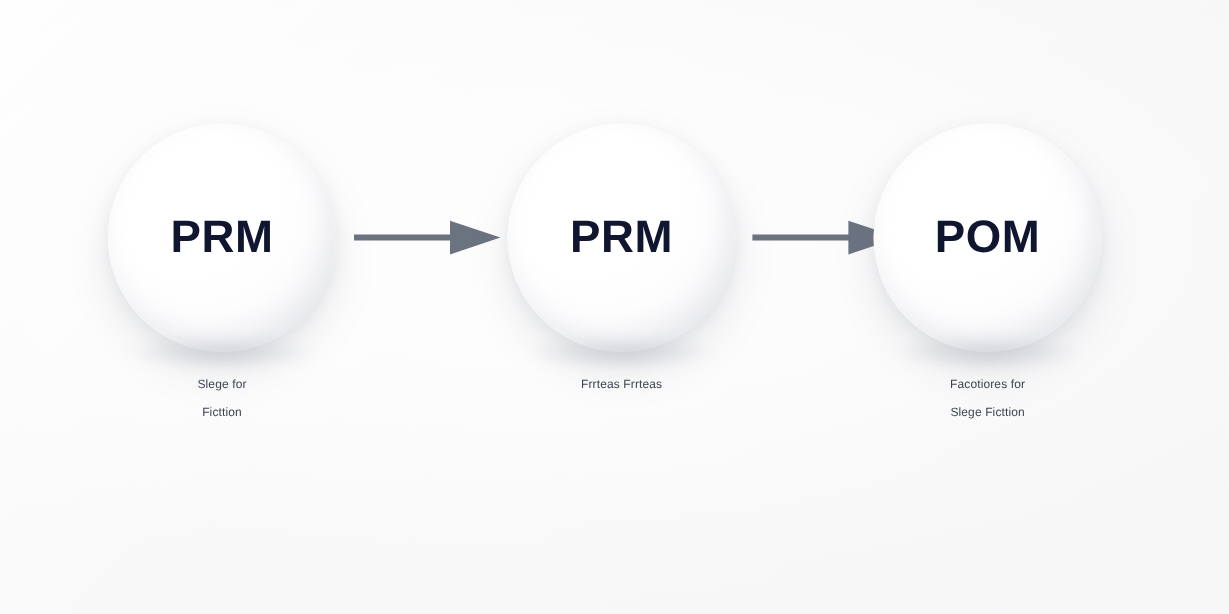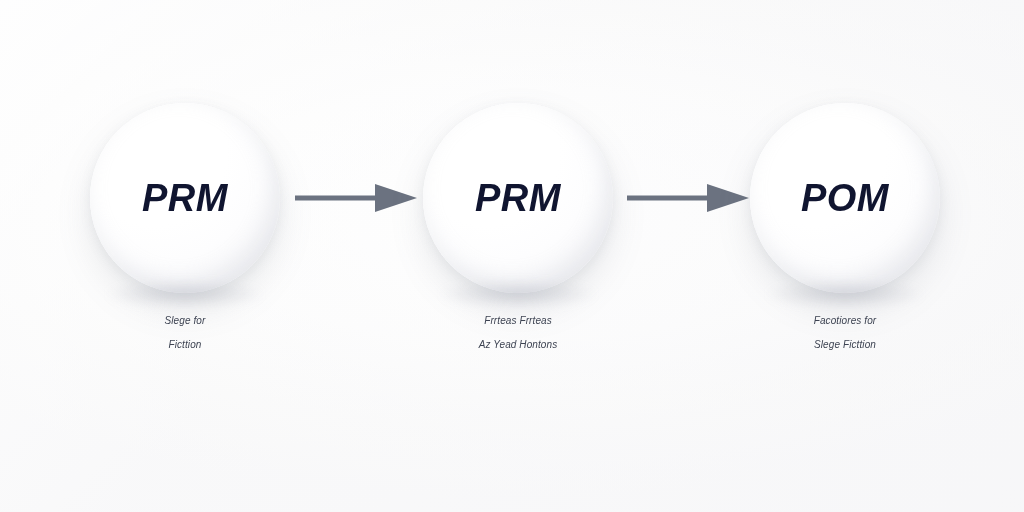--- a/index.html
+++ b/index.html
@@ -27,33 +27,32 @@
     content: "";
     position: absolute;
     inset: 0;
     background: linear-gradient(135deg, rgba(255,255,255,0.85) 0%, rgba(250,250,251,0.25) 40%, rgba(246,246,248,0.55) 100%);
     pointer-events: none;
   }
 
   .flow {
     position: absolute;
     inset: 0;
-    font-style: italic;
   }
 
   
   .node {
     position: absolute;
     top: 103px;
     width: 190px;
     height: 190px;
   }
   .node.n0 { left: 90px; }
   .node.n1 { left: 423px; }
-  .node.n2 { left: 750px; }
+  .node.n2 { left: 728px; }
 
   .sphere {
     position: absolute;
     left: 0;
     top: 0;
     width: 190px;
     height: 190px;
     border-radius: 50%;
     background:
       radial-gradient(circle at 34% 27%, #ffffff 0%, #ffffff 38%, #fdfdfe 58%, #f7f7f9 78%, #f0f0f3 92%, #ececed 100%);
@@ -138,21 +137,20 @@
         <polygon points="82,2 124,16 82,30" fill="#6b7280"></polygon>
       </svg>
     </div>
 
     <div class="node n1">
       <div class="sphere"></div>
       <div class="sphere-shadow"></div>
       <div class="node-label">PRM</div>
       <div class="node-caption">
         <span class="cap-line">Frrteas Frrteas</span>
-        <span class="cap-line">Az Yead Hontons</span>
       </div>
     </div>
 
     <div class="arrow a1">
       <svg width="126" height="32" viewBox="0 0 126 32" aria-hidden="true">
         <line x1="2" y1="16" x2="84" y2="16" stroke="#6b7280" stroke-width="5" stroke-linecap="butt"></line>
         <polygon points="82,2 124,16 82,30" fill="#6b7280"></polygon>
       </svg>
     </div>
 

